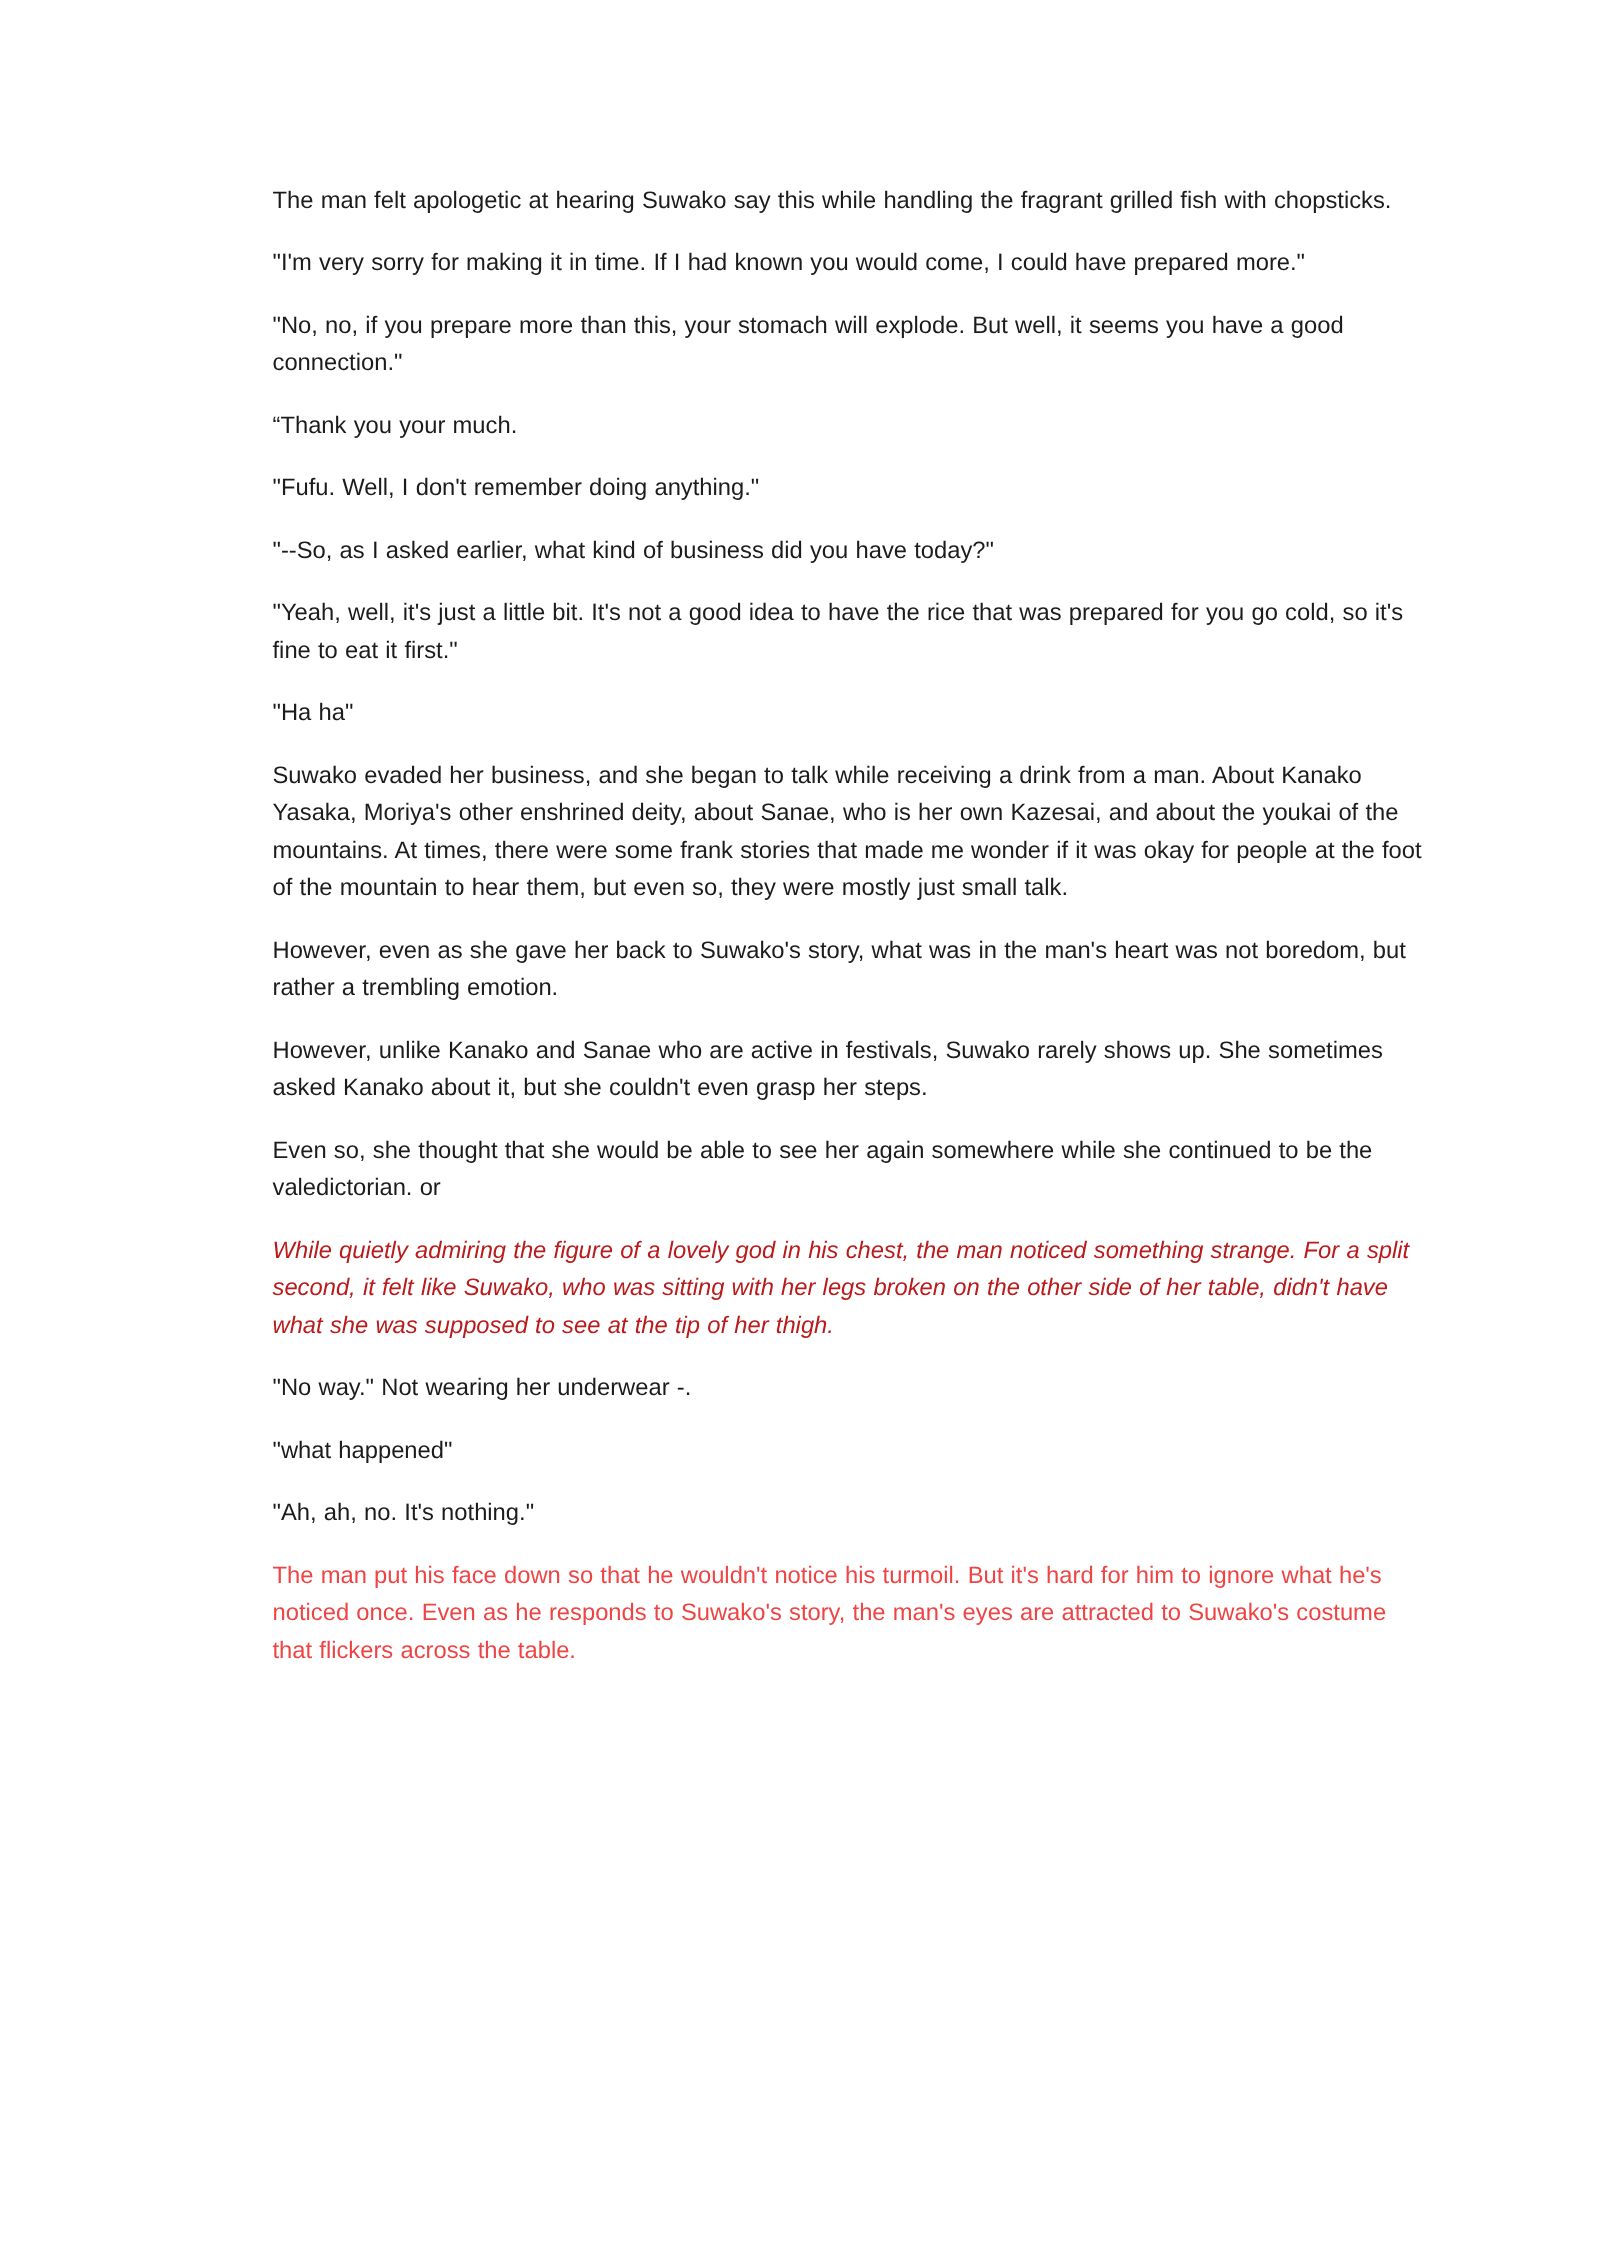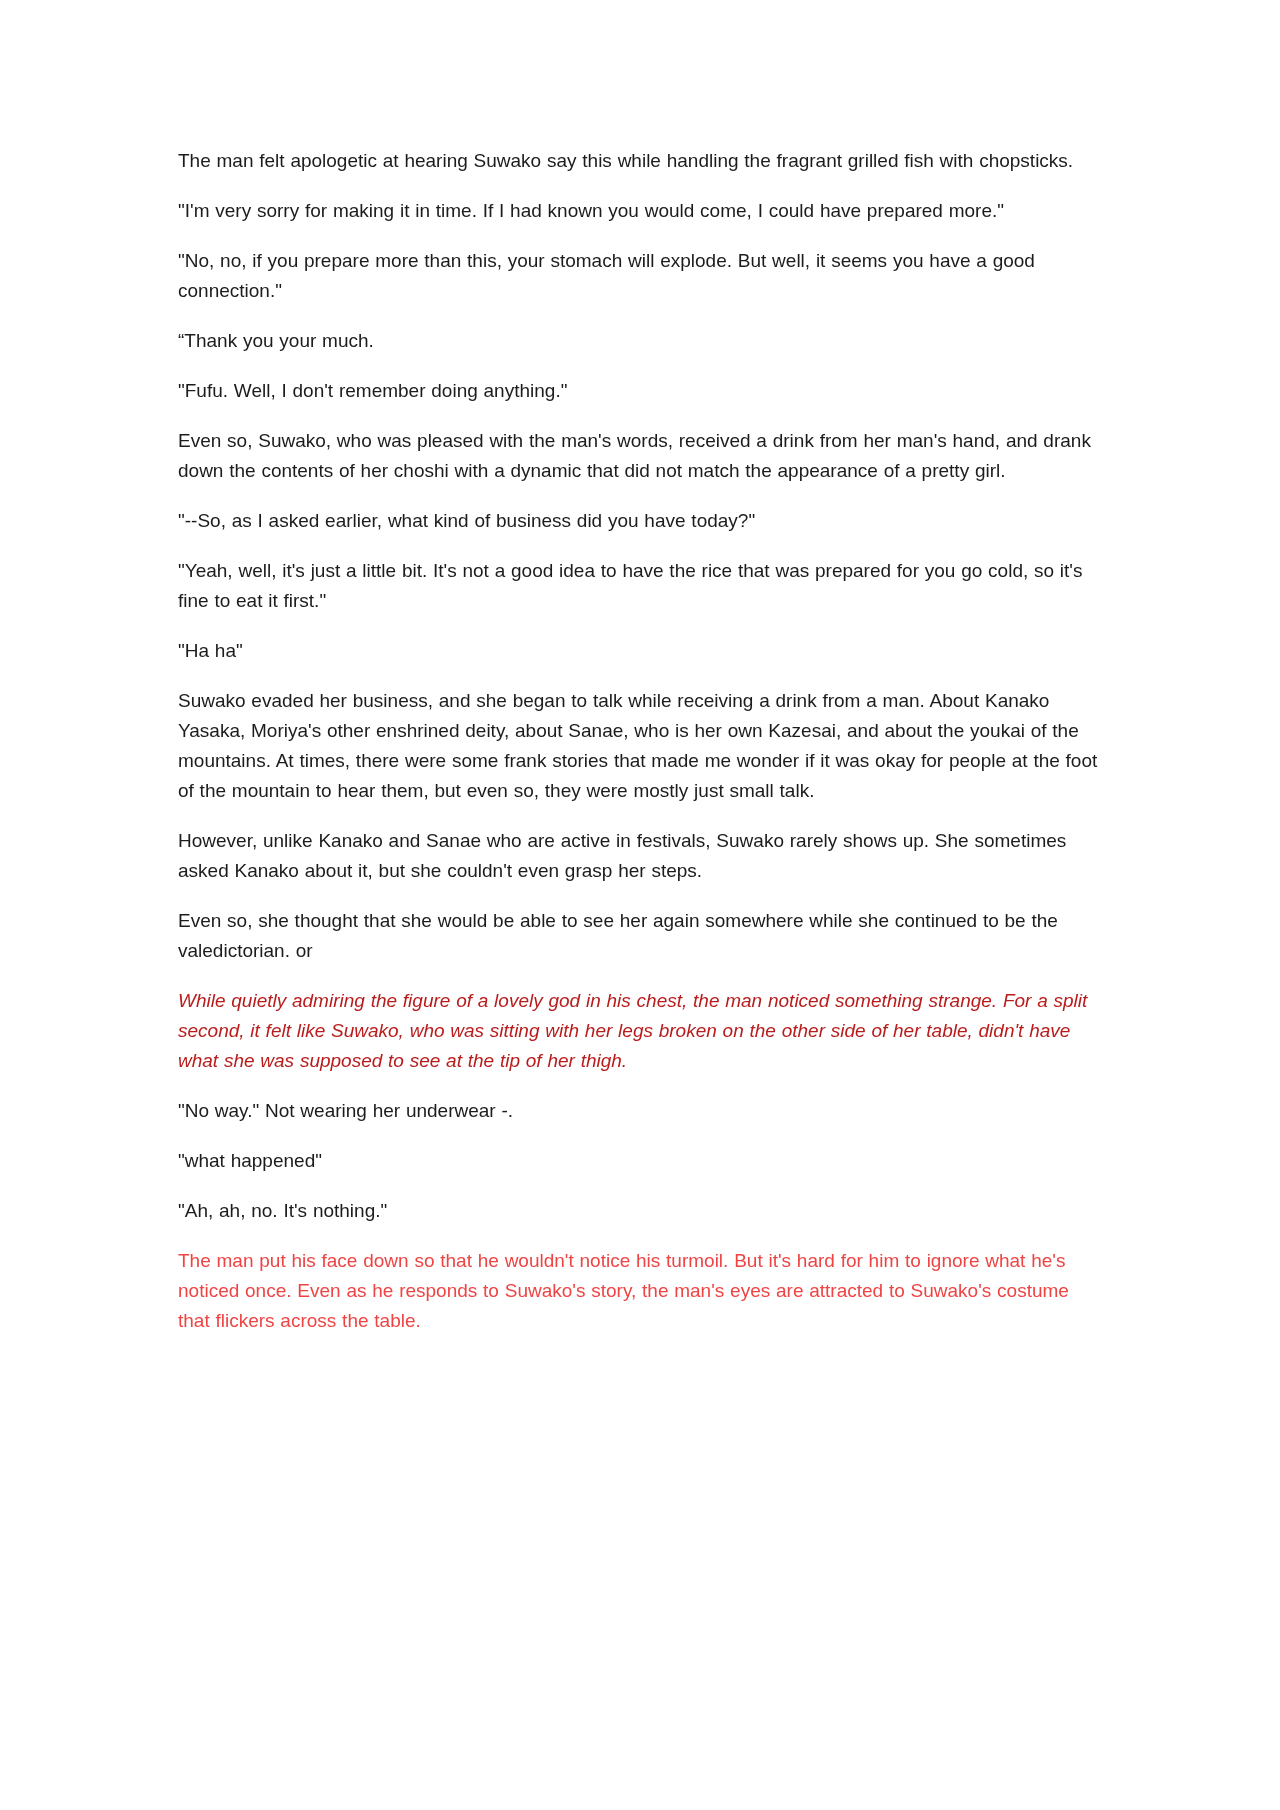--- a/index.html
+++ b/index.html
@@ -12,20 +12,21 @@
     background: #ffffff;
     overflow: hidden;
     font-family: "Liberation Sans", "DejaVu Sans", sans-serif;
   }
   .page {
     box-sizing: border-box;
     width: 1024px;
     height: 1810px;
     background: #ffffff;
     padding: 146px 0 0 178px;
+    margin-left: 40px;
   }
   .text-column {
     width: 920px;
   }
   .text-column p {
     margin: 0 0 20px 0;
     font-size: 19px;
     line-height: 30px;
     font-weight: 400;
     color: #1c1c1c;
@@ -37,25 +38,25 @@
 <body style="background: rgb(255, 255, 255);">
 
 <div class="page">
   <div class="text-column">
 
   <p style="color: rgb(28, 28, 28);">The man felt apologetic at hearing Suwako say this while handling the fragrant grilled fish with chopsticks.</p>
       <p style="color: rgb(28, 28, 28);">"I'm very sorry for making it in time. If I had known you would come, I could have prepared more."</p>
       <p style="color: rgb(28, 28, 28);">"No, no, if you prepare more than this, your stomach will explode. But well, it seems you have a good connection."</p>
       <p style="color: rgb(28, 28, 28);">“Thank you your much.</p>
       <p style="color: rgb(28, 28, 28);">"Fufu. Well, I don't remember doing anything."</p>
-      <p style="color: rgb(28, 28, 28);">Even so, Suwako, who was pleased with the man's words, received a drink from her man's hand, and drank down the contents of her choshi with a dynamic that did not match the appearance of a pretty girl.</p>
       <p style="color: rgb(28, 28, 28);">"--So, as I asked earlier, what kind of business did you have today?"</p>
       <p style="color: rgb(28, 28, 28);">"Yeah, well, it's just a little bit. It's not a good idea to have the rice that was prepared for you go cold, so it's fine to eat it first."</p>
       <p style="color: rgb(28, 28, 28);">"Ha ha"</p>
       <p style="color: rgb(28, 28, 28);">Suwako evaded her business, and she began to talk while receiving a drink from a man. About Kanako Yasaka, Moriya's other enshrined deity, about Sanae, who is her own Kazesai, and about the youkai of the mountains. At times, there were some frank stories that made me wonder if it was okay for people at the foot of the mountain to hear them, but even so, they were mostly just small talk.</p>
+      <p style="color: rgb(28, 28, 28);">However, even as she gave her back to Suwako's story, what was in the man's heart was not boredom, but rather a trembling emotion.</p>
       <p style="color: rgb(28, 28, 28);">However, unlike Kanako and Sanae who are active in festivals, Suwako rarely shows up. She sometimes asked Kanako about it, but she couldn't even grasp her steps.</p>
       <p style="color: rgb(28, 28, 28);">Even so, she thought that she would be able to see her again somewhere while she continued to be the valedictorian. or</p>
       <p style="color: #b91c1c; font-style: italic;">While quietly admiring the figure of a lovely god in his chest, the man noticed something strange. For a split second, it felt like Suwako, who was sitting with her legs broken on the other side of her table, didn't have what she was supposed to see at the tip of her thigh.</p>
       <p style="color: rgb(28, 28, 28);">"No way." Not wearing her underwear -.</p>
       <p style="color: rgb(28, 28, 28);">"what happened"</p>
       <p style="color: rgb(28, 28, 28);">"Ah, ah, no. It's nothing."</p>
       <p style="color: #ef4444;">The man put his face down so that he wouldn't notice his turmoil. But it's hard for him to ignore what he's noticed once. Even as he responds to Suwako's story, the man's eyes are attracted to Suwako's costume that flickers across the table.</p>
     </div>
 </div>
 

